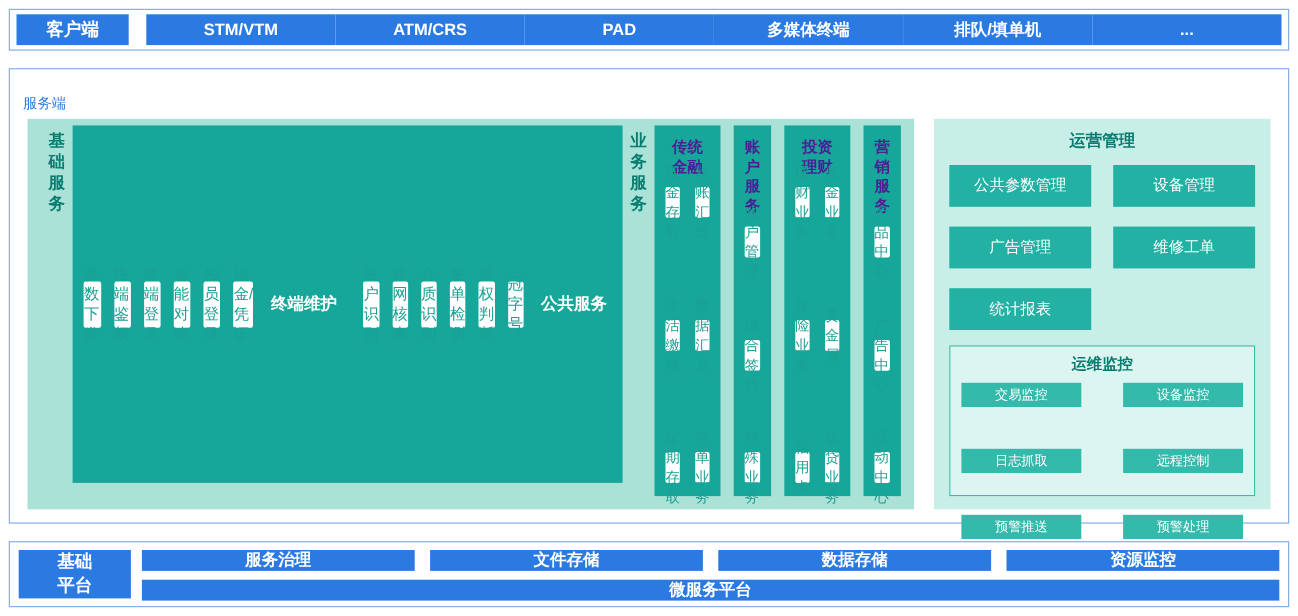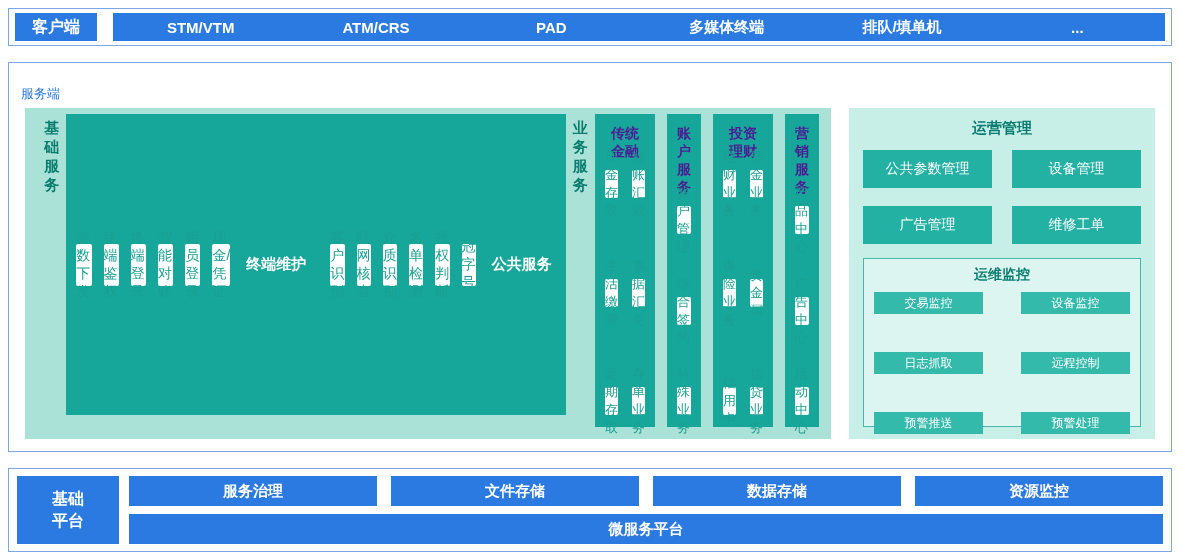--- a/index.html
+++ b/index.html
@@ -12,21 +12,21 @@
   }
   .frame { border: 1px solid var(--border-blue, #7ba7e8); background: #fff; }
 
   .blue-fill {
     background: var(--blue, #2a7ae2); color: #fff; font-weight: bold;
     display: flex; align-items: center; justify-content: center;
   }
 
   
   .client-bar { flex: none; height: 38px; display: flex; align-items: center; padding: 4px 6px; gap: 16px; }
-  .client-label { width: 82px; height: 28px; font-size: 16px; flex: none; }
+  .client-label { width: 102px; height: 28px; font-size: 16px; flex: none; }
   .terminal-row { flex: 1; display: flex; }
   .terminal-btn { flex: 1; height: 28px; font-size: 15px; }
 
   
   .server-section { flex: 1; display: flex; flex-direction: column; padding: 4px 10px 12px; min-height: 0; }
   .server-label { color: var(--blue, #2a7ae2); font-size: 13px; margin: 18px 0 5px 2px; }
   .server-body { flex: 1; display: flex; gap: 18px; padding: 0 6px; min-height: 0; }
 
   .services-panel { flex: 0 0 806px; background: var(--panel-teal, #abe2d8); padding: 6px 12px 12px; display: flex; flex-direction: row; }
   .panel-title { text-align: center; color: var(--dark-teal-text, #087d6f); font-weight: bold; font-size: 15px; padding: 5px 0 9px; }
@@ -49,21 +49,21 @@
   .ops-panel { flex: 1; background: var(--panel-teal-light, #c8eee8); padding: 6px 14px 12px; display: flex; flex-direction: column; }
   .ops-grid { display: grid; grid-template-columns: 1fr 1fr; gap: 18px 20px; margin: 3px 0 14px; }
   .ops-btn { background: var(--teal-button, #22b1a3); color: #fff; font-size: 14px; height: 38px; display: flex; align-items: center; justify-content: center; }
 
   .monitor-panel { flex: 1; border: 1px solid var(--teal-border, #43b8ab); background: var(--monitor-bg, #ddf5f0); padding: 4px 10px 10px; display: flex; flex-direction: column; min-height: 0; }
   .monitor-title { text-align: center; color: var(--dark-teal-text, #087d6f); font-weight: bold; font-size: 14px; padding: 3px 0 8px; }
   .monitor-grid { flex: 1; display: grid; grid-template-columns: 1fr 1fr; column-gap: 18px; row-gap: 8px; align-content: space-between; gap: 38px; }
   .monitor-btn { background: var(--teal-button-light, #33baab); color: #fff; font-size: 12px; height: 22px; display: flex; align-items: center; justify-content: center; }
 
   
-  .platform-section { flex: none; height: 84px; display: flex; gap: 10px; padding: 7px 8px; }
+  .platform-section { flex: none; height: 60px; display: flex; gap: 10px; padding: 7px 8px; }
   .platform-label { width: 102px; font-size: 16px; flex: none; }
   .platform-label span { display: inline-block; width: 2.2em; word-break: break-all; line-height: 1.35; text-align: center; }
   .platform-body { flex: 1; display: flex; flex-direction: column; gap: 8px; }
   .platform-row { flex: 1; display: flex; gap: 14px; }
   .platform-btn { flex: 1; font-size: 15px; }
   .platform-bottom { flex: 1; font-size: 15px; }
 </style>
 </head>
 <body>
 
@@ -155,20 +155,21 @@
       </div>
     </div>
 
     <div class="ops-panel">
       <div class="panel-title">运营管理</div>
       <div class="ops-grid">
         <div class="ops-btn">公共参数管理</div>
         <div class="ops-btn">设备管理</div>
         <div class="ops-btn">广告管理</div>
         <div class="ops-btn">维修工单</div>
+        <div class="ops-btn">统计报表</div>
       </div>
       <div class="monitor-panel">
         <div class="monitor-title">运维监控</div>
         <div class="monitor-grid">
           <div class="monitor-btn">交易监控</div>
           <div class="monitor-btn">设备监控</div>
           <div class="monitor-btn">日志抓取</div>
           <div class="monitor-btn">远程控制</div>
           <div class="monitor-btn">预警推送</div>
           <div class="monitor-btn">预警处理</div>

